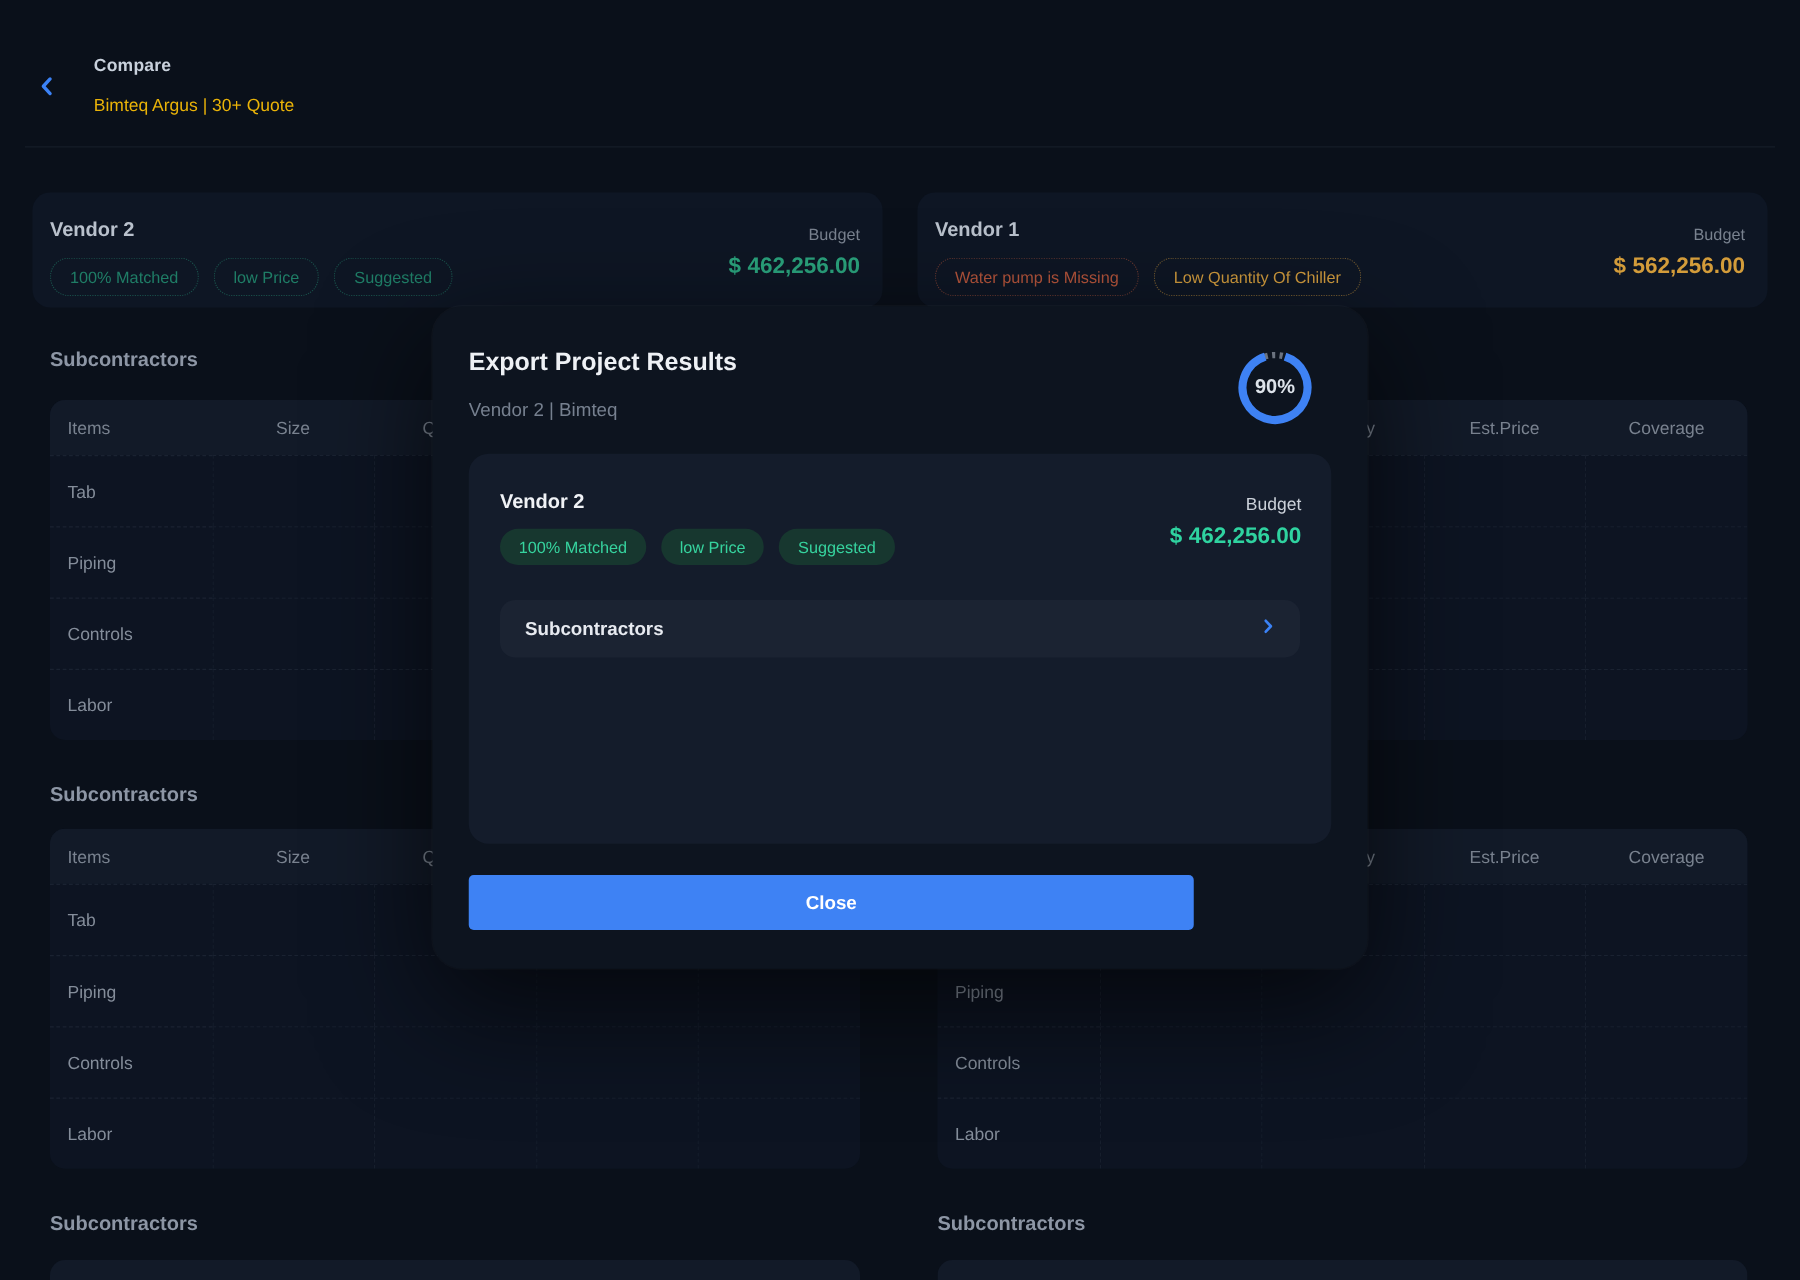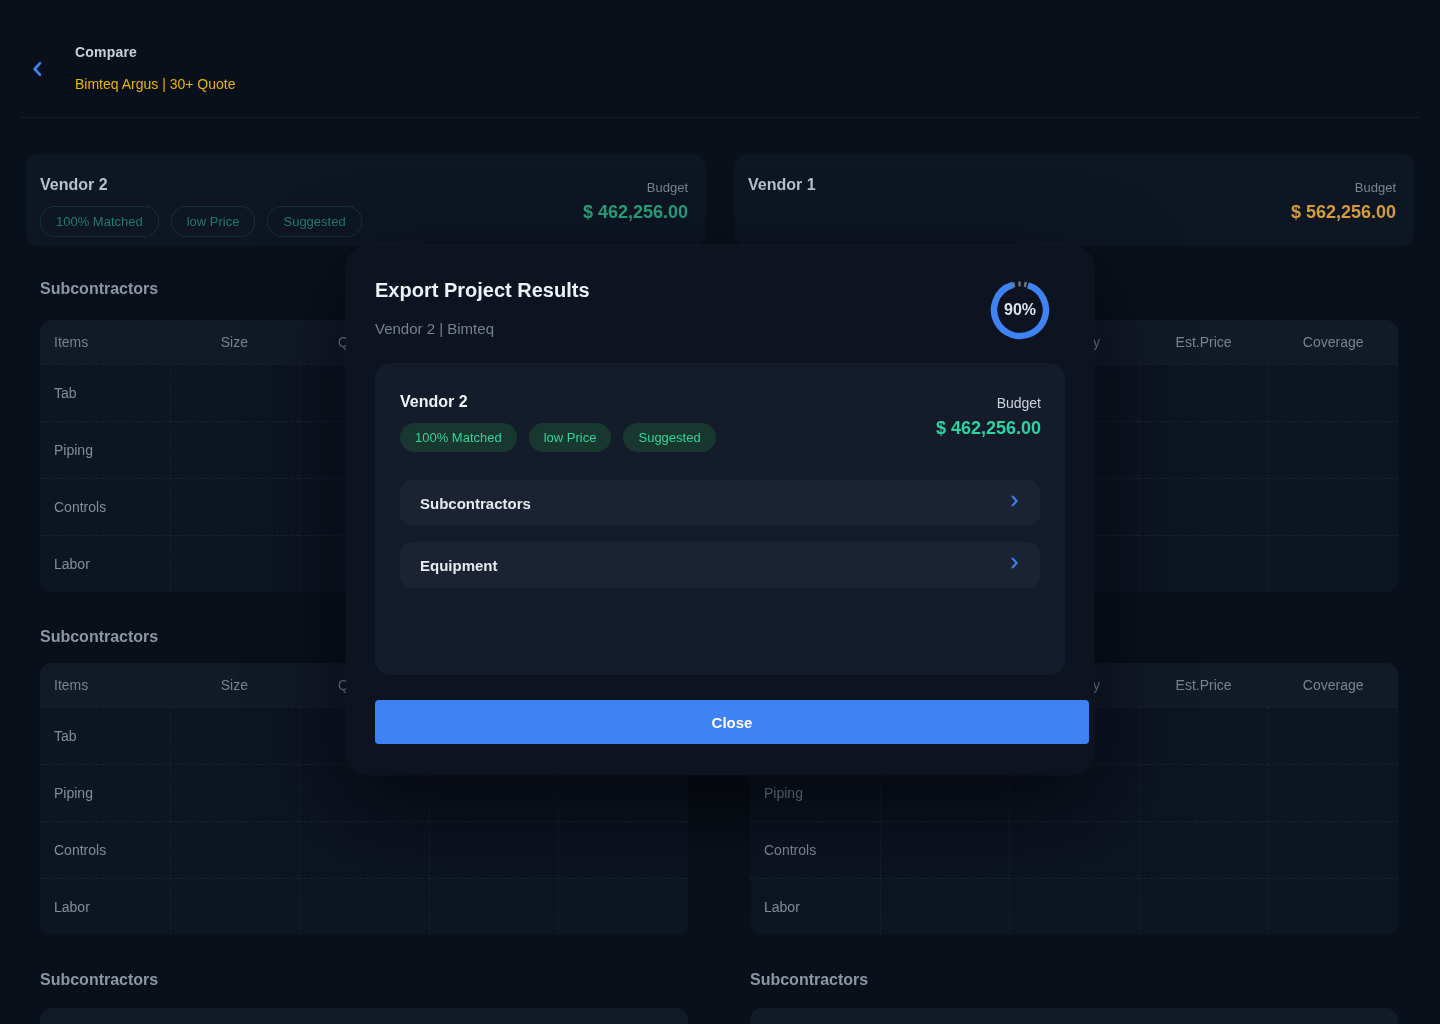--- a/index.html
+++ b/index.html
@@ -49,21 +49,21 @@
   .modal-vendor-card{position:absolute;left:29px;top:118px;width:690px;height:312px;background:#141c2b;border-radius:16px;}
   .mv-name{position:absolute;left:25px;top:30px;font-size:16px;font-weight:700;color:#f0f2f6;}
   .mv-tags{position:absolute;left:25px;top:60px;display:flex;gap:12px;}
   .tag.solid-green{background:#17372f;color:#36d39e;border:none;}
   .mv-budget{position:absolute;right:24px;top:32px;text-align:right;}
   .mv-budget .budget-label{font-size:14px;color:#ccd2da;}
   .mv-budget .budget-value{color:#2fd3a0;}
   .mv-rows{position:absolute;left:25px;top:117px;width:640px;display:flex;flex-direction:column;gap:16px;}
   .mv-row{height:46px;background:#1b2332;border-radius:12px;display:flex;align-items:center;justify-content:space-between;padding:0 18px 0 20px;cursor:pointer;}
   .mv-row-label{font-size:15px;font-weight:600;color:#e7eaf0;}
-  .close-btn{position:absolute;left:29px;top:455px;width:714px;height:44px;background:#3e82f4;border:none;border-radius:4px;color:#ffffff;font-size:15px;font-weight:600;cursor:pointer;}
+  .close-btn{position:absolute;left:29px;top:455px;width:580px;height:44px;background:#3e82f4;border:none;border-radius:4px;color:#ffffff;font-size:15px;font-weight:600;cursor:pointer;}
 </style>
 </head>
 <body>
 
 <div class="page">
 
   <button class="back-btn">
     <span>
       <svg width="20" height="22" viewBox="0 0 24 24">
           <path d="M14.5 5 L8 12 L14.5 19" stroke="#3b82f6" stroke-width="3.2" fill="none" stroke-linecap="round" stroke-linejoin="round"></path>
@@ -82,20 +82,24 @@
       <span class="tag dim-green">Suggested</span>
     </div>
     <div class="budget-block">
       <div class="budget-label">Budget</div>
       <div class="budget-value green">$ 462,256.00</div>
     </div>
   </div>
 
   <div class="vendor-card right">
     <div class="vendor-name">Vendor 1</div>
+    <div class="tag-row">
+      <span class="tag dim-red">Water pump is Missing</span>
+      <span class="tag dim-orange">Low Quantity Of Chiller</span>
+    </div>
     <div class="budget-block">
       <div class="budget-label">Budget</div>
       <div class="budget-value orange">$ 562,256.00</div>
     </div>
   </div>
 
   <div class="section-title" style="left:40px;top:280px;">Subcontractors</div>
   <div class="section-title" style="left:40px;top:628px;">Subcontractors</div>
   <div class="section-title" style="left:40px;top:971px;">Subcontractors</div>
 
@@ -296,27 +300,19 @@
 
       <div class="mv-rows">
         <div class="mv-row">
           <span class="mv-row-label">Subcontractors</span>
           <span>
             <svg width="15" height="16" viewBox="0 0 24 24">
                 <path d="M9 5 L15.5 12 L9 19" stroke="#3b82f6" stroke-width="3.4" fill="none" stroke-linecap="round" stroke-linejoin="round"></path>
               </svg>
           </span>
         </div>
-        <div class="mv-row">
-          <span class="mv-row-label">Equipment</span>
-          <span>
-            <svg width="15" height="16" viewBox="0 0 24 24">
-                <path d="M9 5 L15.5 12 L9 19" stroke="#3b82f6" stroke-width="3.4" fill="none" stroke-linecap="round" stroke-linejoin="round"></path>
-              </svg>
-          </span>
-        </div>
       </div>
     </div>
 
     <button class="close-btn">Close</button>
   </div>
 
 </div>
 
 </body></html>

